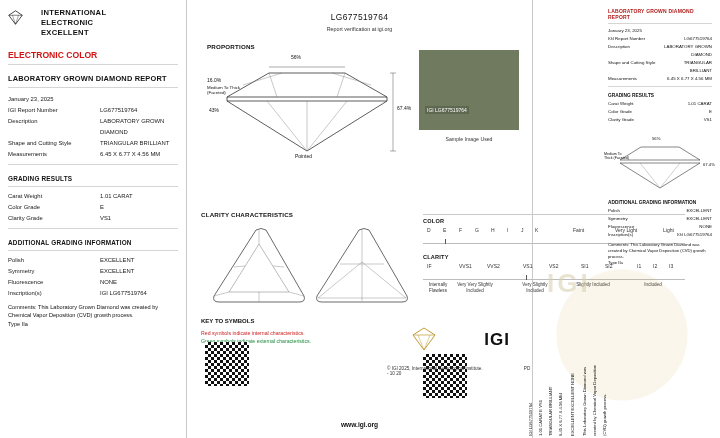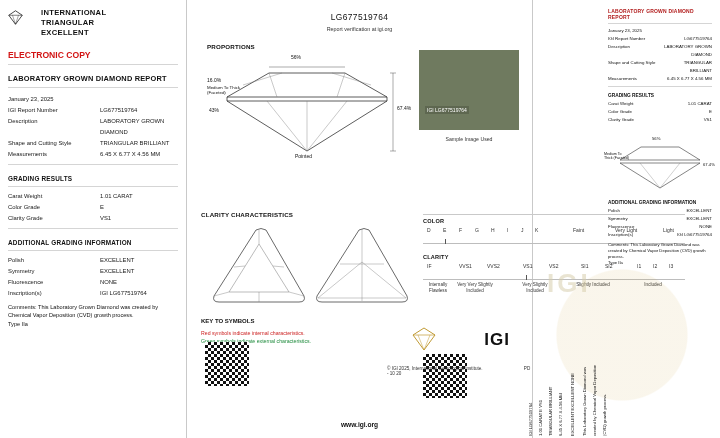--- a/index.html
+++ b/index.html
@@ -87,26 +87,26 @@
       <div style="margin-top:2px;">
         <svg width="15" height="15" viewBox="0 0 20 20">
           <polygon points="10,1 19,7 10,19 1,7" fill="none" stroke="#111" stroke-width="1"></polygon>
           <line x1="1" y1="7" x2="19" y2="7" stroke="#111" stroke-width="0.7"></line>
           <line x1="6" y1="7" x2="10" y2="19" stroke="#111" stroke-width="0.5"></line>
           <line x1="14" y1="7" x2="10" y2="19" stroke="#111" stroke-width="0.5"></line>
         </svg>
       </div>
       <div>
         <div class="igi-name">INTERNATIONAL</div>
-        <div class="igi-name">TRIANGULAR</div>
+        <div class="igi-name">ELECTRONIC</div>
         <div class="igi-name">EXCELLENT</div>
       </div>
     </div>
 
-    <div class="ec">ELECTRONIC COPY</div>
+    <div class="ec">ELECTRONIC COLOR</div>
     <div class="thin-sep"></div>
     <div class="lgdr">LABORATORY GROWN DIAMOND REPORT</div>
     <div class="thin-sep"></div>
 
     <div class="row" style="margin-top:6px;">
       <div class="k">January 23, 2025</div>
       <div class="v"></div>
     </div>
     <div class="row">
       <div class="k">IGI Report Number</div>

